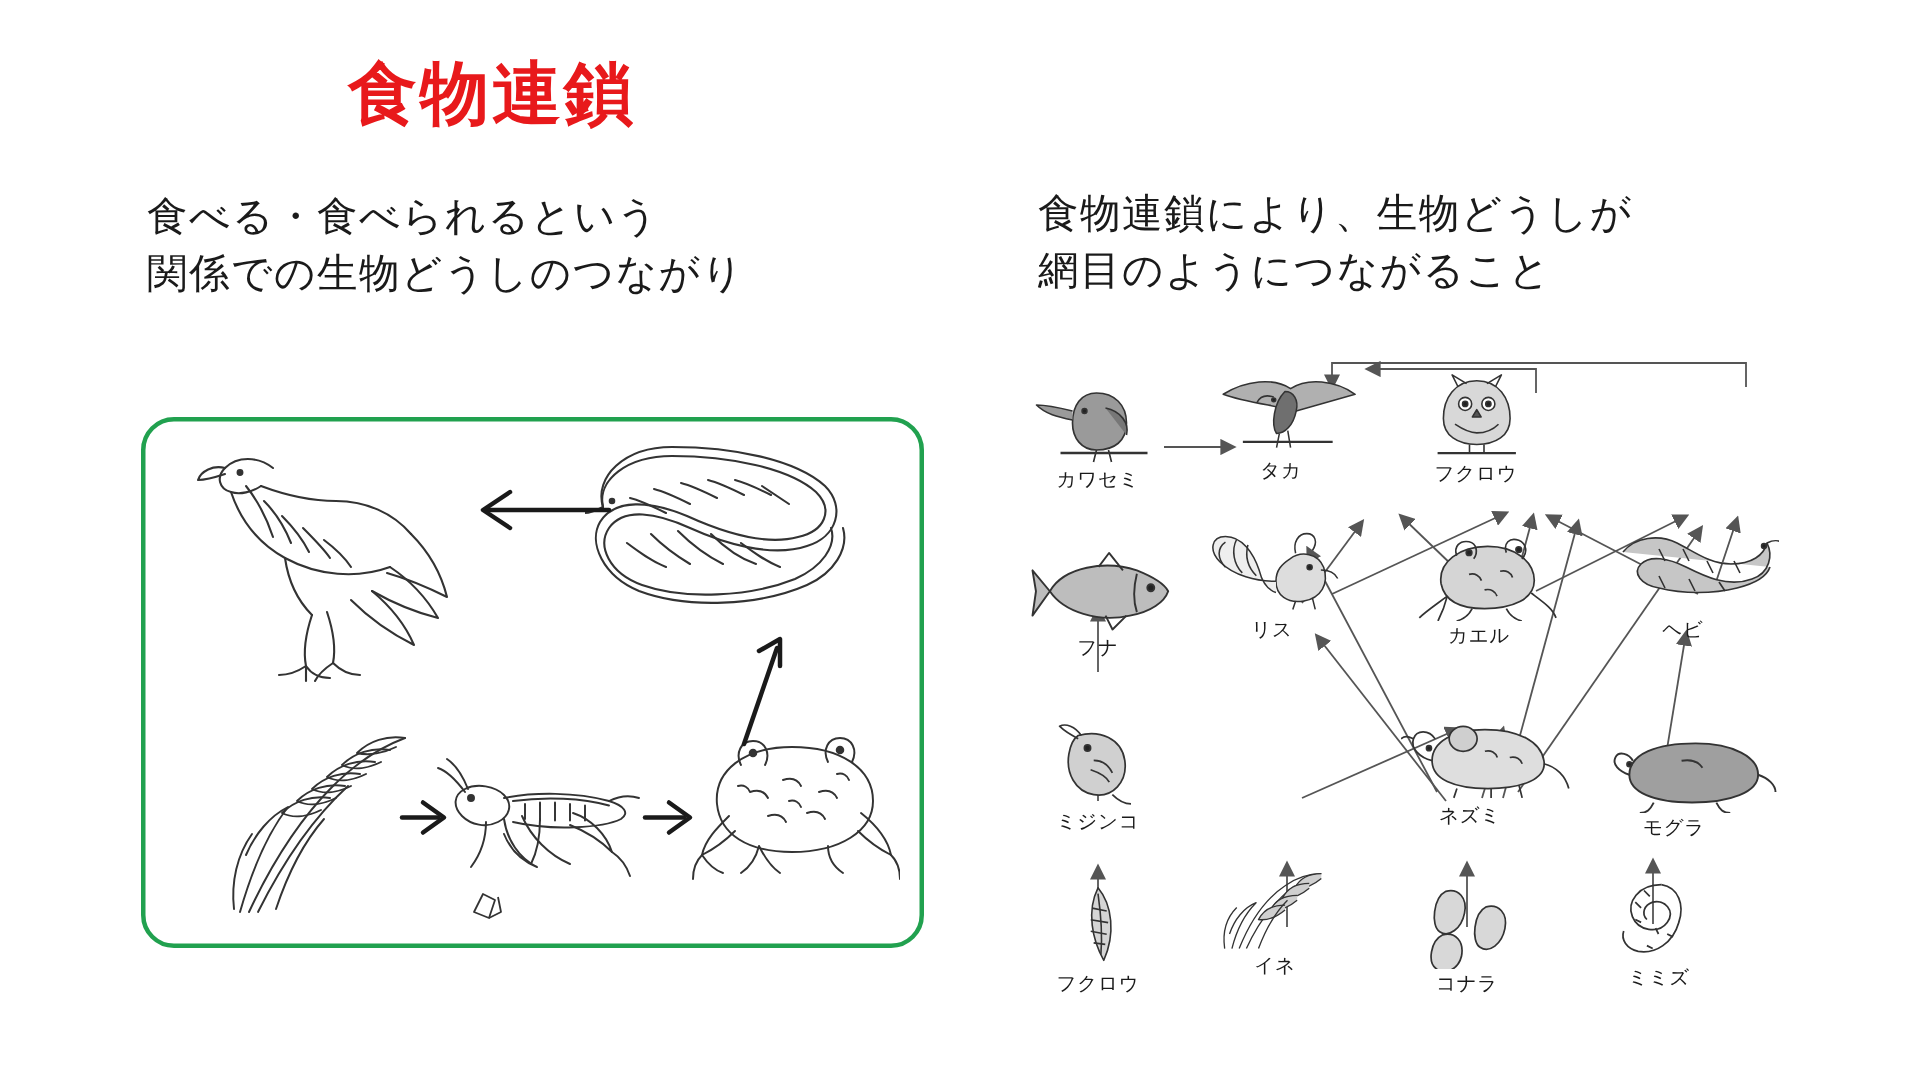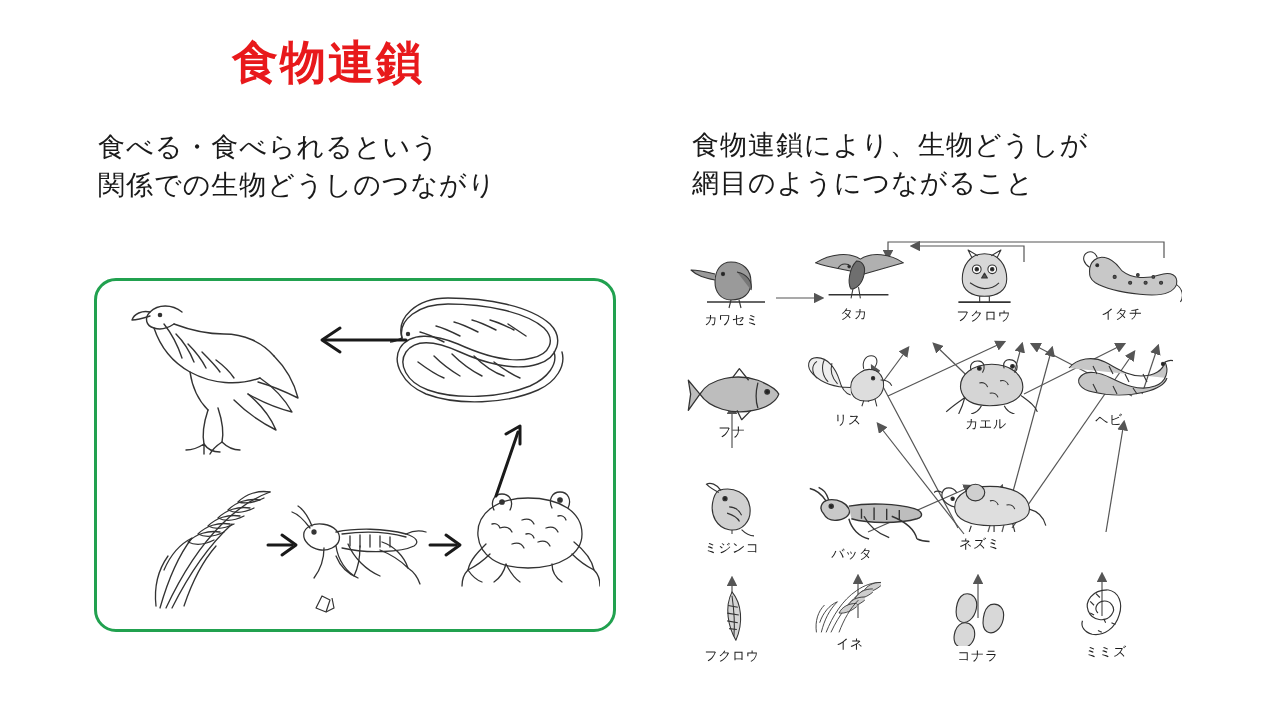--- a/index.html
+++ b/index.html
@@ -12,20 +12,21 @@
     height: 720px;
     overflow: hidden;
     font-family: "Liberation Sans", sans-serif;
     color: #111111;
     position: relative;
   }
   .slide {
     position: relative;
     width: 1280px;
     height: 720px;
+    font-family: Liberation Mono, monospace;
   }
 
   
   .heading {
     position: absolute;
     color: #e8191b;
     font-size: 46px;
     font-weight: bold;
     letter-spacing: 2px;
     white-space: nowrap;
@@ -328,38 +329,20 @@
             <circle cx="53" cy="22" r="1.8" fill="#222"></circle>
           <path d="M45 26 L42 31 L48 31Z" fill="#555"></path>
           <path d="M30 36 C36 40 42 42 45 42 C50 42 56 40 60 36"></path>
           <path d="M40 50 L40 56 M50 50 L50 56"></path>
           <path d="M18 56 L72 56" stroke-width="1.6"></path>
         </g>
       </svg>
       <span class="label">フクロウ</span>
     </div>
 
-    <div class="web-node" style="left:404px; top:10px;">
-      <svg class="art" viewBox="0 0 110 60">
-        <g stroke="#333" stroke-width="1.1" fill="none" stroke-linejoin="round">
-          <path d="M14 26 C14 16 22 10 30 12 C40 14 44 22 48 26 C58 34 74 34 86 30 C98 26 106 30 104 40
-                   C100 50 84 52 66 50 C48 48 30 44 20 38 C14 34 14 30 14 26Z" fill="#c8c8c8"></path>
-          <path d="M14 22 C8 18 6 12 10 8 C14 4 20 6 22 12"></path>
-          <circle cx="22" cy="20" r="1.5" fill="#222"></circle>
-          <path d="M104 40 C110 44 112 52 108 58"></path>
-          <circle cx="40" cy="32" r="1.6" fill="#555"></circle>
-            <circle cx="56" cy="38" r="1.6" fill="#555"></circle>
-          <circle cx="72" cy="38" r="1.6" fill="#555"></circle>
-            <circle cx="88" cy="38" r="1.6" fill="#555"></circle>
-          <circle cx="64" cy="30" r="1.4" fill="#555"></circle>
-            <circle cx="80" cy="32" r="1.4" fill="#555"></circle>
-        </g>
-      </svg>
-      <span class="label">イタチ</span>
-    </div>
 
     <div class="web-node" style="left:14px; top:128px;">
       <svg class="art" viewBox="0 0 90 50">
         <g stroke="#333" stroke-width="1.1" fill="none" stroke-linejoin="round">
           <path d="M12 26 C20 12 44 8 62 14 C72 18 78 22 80 26 C78 32 70 38 58 40 C40 44 20 38 12 26Z" fill="#bdbdbd"></path>
           <path d="M12 26 L2 14 L4 26 L2 40Z" fill="#bdbdbd"></path>
           <path d="M40 12 L46 4 L54 14"></path>
           <path d="M44 40 L48 48 L56 40"></path>
           <circle cx="70" cy="24" r="2" fill="#222"></circle>
           <path d="M62 16 C60 24 60 32 62 38"></path>
@@ -393,21 +376,21 @@
             <circle cx="70" cy="10" r="1.8" fill="#222"></circle>
           <path d="M24 40 C16 46 10 50 6 54 M24 40 C22 48 20 52 18 56"></path>
           <path d="M78 38 C86 44 92 48 94 54"></path>
           <path d="M40 48 C38 52 34 55 30 56 M62 48 C64 52 68 55 72 56"></path>
           <path d="M38 26 C42 25 45 27 46 30 M58 24 C62 23 65 25 66 28 M48 36 C52 35 55 37 56 40"></path>
         </g>
       </svg>
       <span class="label">カエル</span>
     </div>
 
-    <div class="web-node" style="left:391px; top:116px;text-align:center;">
+    <div class="web-node" style="left:404px; top:116px;text-align:center;">
       <svg class="art" viewBox="0 0 110 58">
         <g stroke="#333" stroke-width="1.1" fill="none" stroke-linejoin="round">
           <path d="M6 16 C14 6 30 4 42 10 C54 16 64 24 78 24 C92 24 100 18 102 10
                    C106 18 104 30 92 34 C76 40 60 32 48 26 C36 20 24 18 18 24
                    C12 30 18 38 30 40 C46 44 66 44 82 40 C94 37 102 32 104 26" fill="#c6c6c6"></path>
           <circle cx="100" cy="12" r="1.6" fill="#222"></circle>
           <path d="M102 10 C106 8 110 8 112 10"></path>
           <path d="M30 14 L34 22 M46 14 L50 22 M62 22 L66 30 M80 22 L84 30
                    M30 32 L34 40 M50 34 L54 42 M70 36 L74 42"></path>
         </g>
@@ -421,51 +404,50 @@
           <path d="M22 10 C36 6 50 12 52 26 C54 40 44 50 32 48 C20 46 14 34 16 22 C17 16 19 12 22 10Z" fill="#d0d0d0"></path>
           <path d="M24 10 C20 4 14 2 10 4 C14 8 18 10 22 12"></path>
           <circle cx="28" cy="18" r="2" fill="#222"></circle>
           <path d="M32 26 C38 26 42 30 44 34 M30 32 C36 34 40 36 42 40"></path>
           <path d="M44 48 C48 52 52 54 56 54"></path>
         </g>
       </svg>
       <span class="label">ミジンコ</span>
     </div>
 
-    <div class="web-node" style="left:134px; top:250px;">
-      <svg class="art" viewBox="0 0 100 46">
-        <g stroke="#333" stroke-width="1.1" fill="none" stroke-linejoin="round">
-          <path d="M14 22 C10 18 12 12 18 11 C26 10 32 14 34 18 C36 22 32 26 26 27 C20 28 16 26 14 22Z" fill="#c9c9c9"></path>
-          <path d="M34 16 C50 13 72 14 86 18 C92 20 94 24 88 26 C74 30 50 30 36 26" fill="#bdbdbd"></path>
-          <path d="M44 18 L44 26 M54 17 L54 27 M64 18 L64 27 M74 19 L74 27"></path>
-          <path d="M16 12 C12 6 8 3 3 2 M18 11 C16 5 14 3 10 1"></path>
-          <path d="M34 26 C36 34 42 40 50 42 M46 24 C50 32 58 38 66 41"></path>
-          <path d="M68 24 C78 28 86 34 88 42 M88 42 C92 44 96 44 98 44"></path>
-          <circle cx="20" cy="16" r="1.6" fill="#222"></circle>
-        </g>
-      </svg>
-      <span class="label">バッタ</span>
-    </div>
 
     <div class="web-node" style="left:262px; top:240px;">
       <svg class="art" viewBox="0 0 110 56">
         <g stroke="#333" stroke-width="1.1" fill="none" stroke-linejoin="round">
           <path d="M20 30 C20 18 34 10 54 10 C76 10 90 18 92 30 C94 42 78 48 56 48 C34 48 20 42 20 30Z" fill="#dedede"></path>
           <path d="M20 30 C12 28 6 22 8 16 C10 10 18 10 22 16"></path>
           <circle cx="18" cy="22" r="1.6" fill="#222"></circle>
           <path d="M8 16 C4 14 2 14 0 16"></path>
           <ellipse cx="40" cy="16" rx="9" ry="8" fill="#cfcfcf"></ellipse>
           <path d="M92 32 C100 34 106 40 108 48"></path>
           <path d="M36 48 L34 54 M58 48 L58 54 M76 46 L78 54"></path>
           <path d="M54 24 C58 23 61 25 62 28 M70 28 C74 27 77 29 78 32"></path>
         </g>
       </svg>
       <span class="label">ネズミ</span>
     </div>
 
+    <div class="web-node" style="left:398px; top:248px;">
+      <svg class="art" viewBox="0 0 100 50">
+        <g stroke="#333" stroke-width="1.1" fill="none" stroke-linejoin="round">
+          <path d="M14 28 C14 16 30 10 52 10 C74 10 88 18 88 28 C88 38 72 44 50 44 C28 44 14 38 14 28Z" fill="#9f9f9f"></path>
+          <path d="M14 28 C8 26 4 22 6 18 C8 14 14 16 16 20"></path>
+          <circle cx="14" cy="22" r="1.3" fill="#222"></circle>
+          <path d="M88 28 C94 30 98 34 98 38"></path>
+          <path d="M28 44 C26 48 24 50 20 50 M64 44 C66 48 68 50 72 50"></path>
+          <path d="M44 20 C50 19 54 21 56 24"></path>
+        </g>
+      </svg>
+      <span class="label">モグラ</span>
+    </div>
 
     <div class="web-node" style="left:14px; top:352px;">
       <svg class="art" viewBox="0 0 60 60">
         <g stroke="#333" stroke-width="1.1" fill="none" stroke-linejoin="round">
           <path d="M30 4 C40 16 42 36 34 54 C26 40 22 20 30 4Z" fill="#d5d5d5"></path>
           <path d="M30 8 C32 22 33 38 32 50"></path>
           <path d="M26 18 L36 20 M25 26 L37 28 M25 34 L36 36 M27 42 L35 43"></path>
         </g>
       </svg>
       <span class="label">フクロウ</span>

